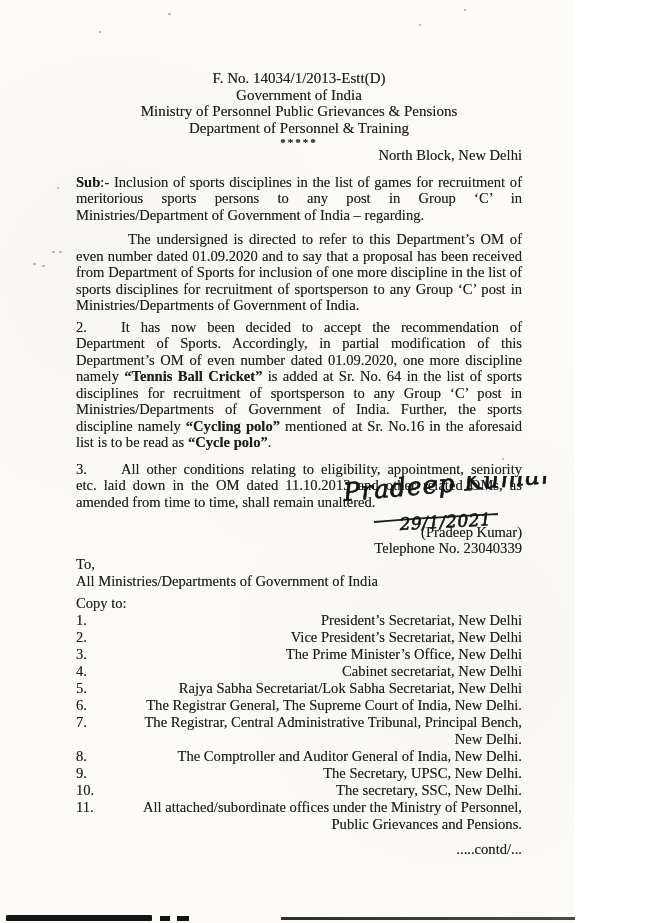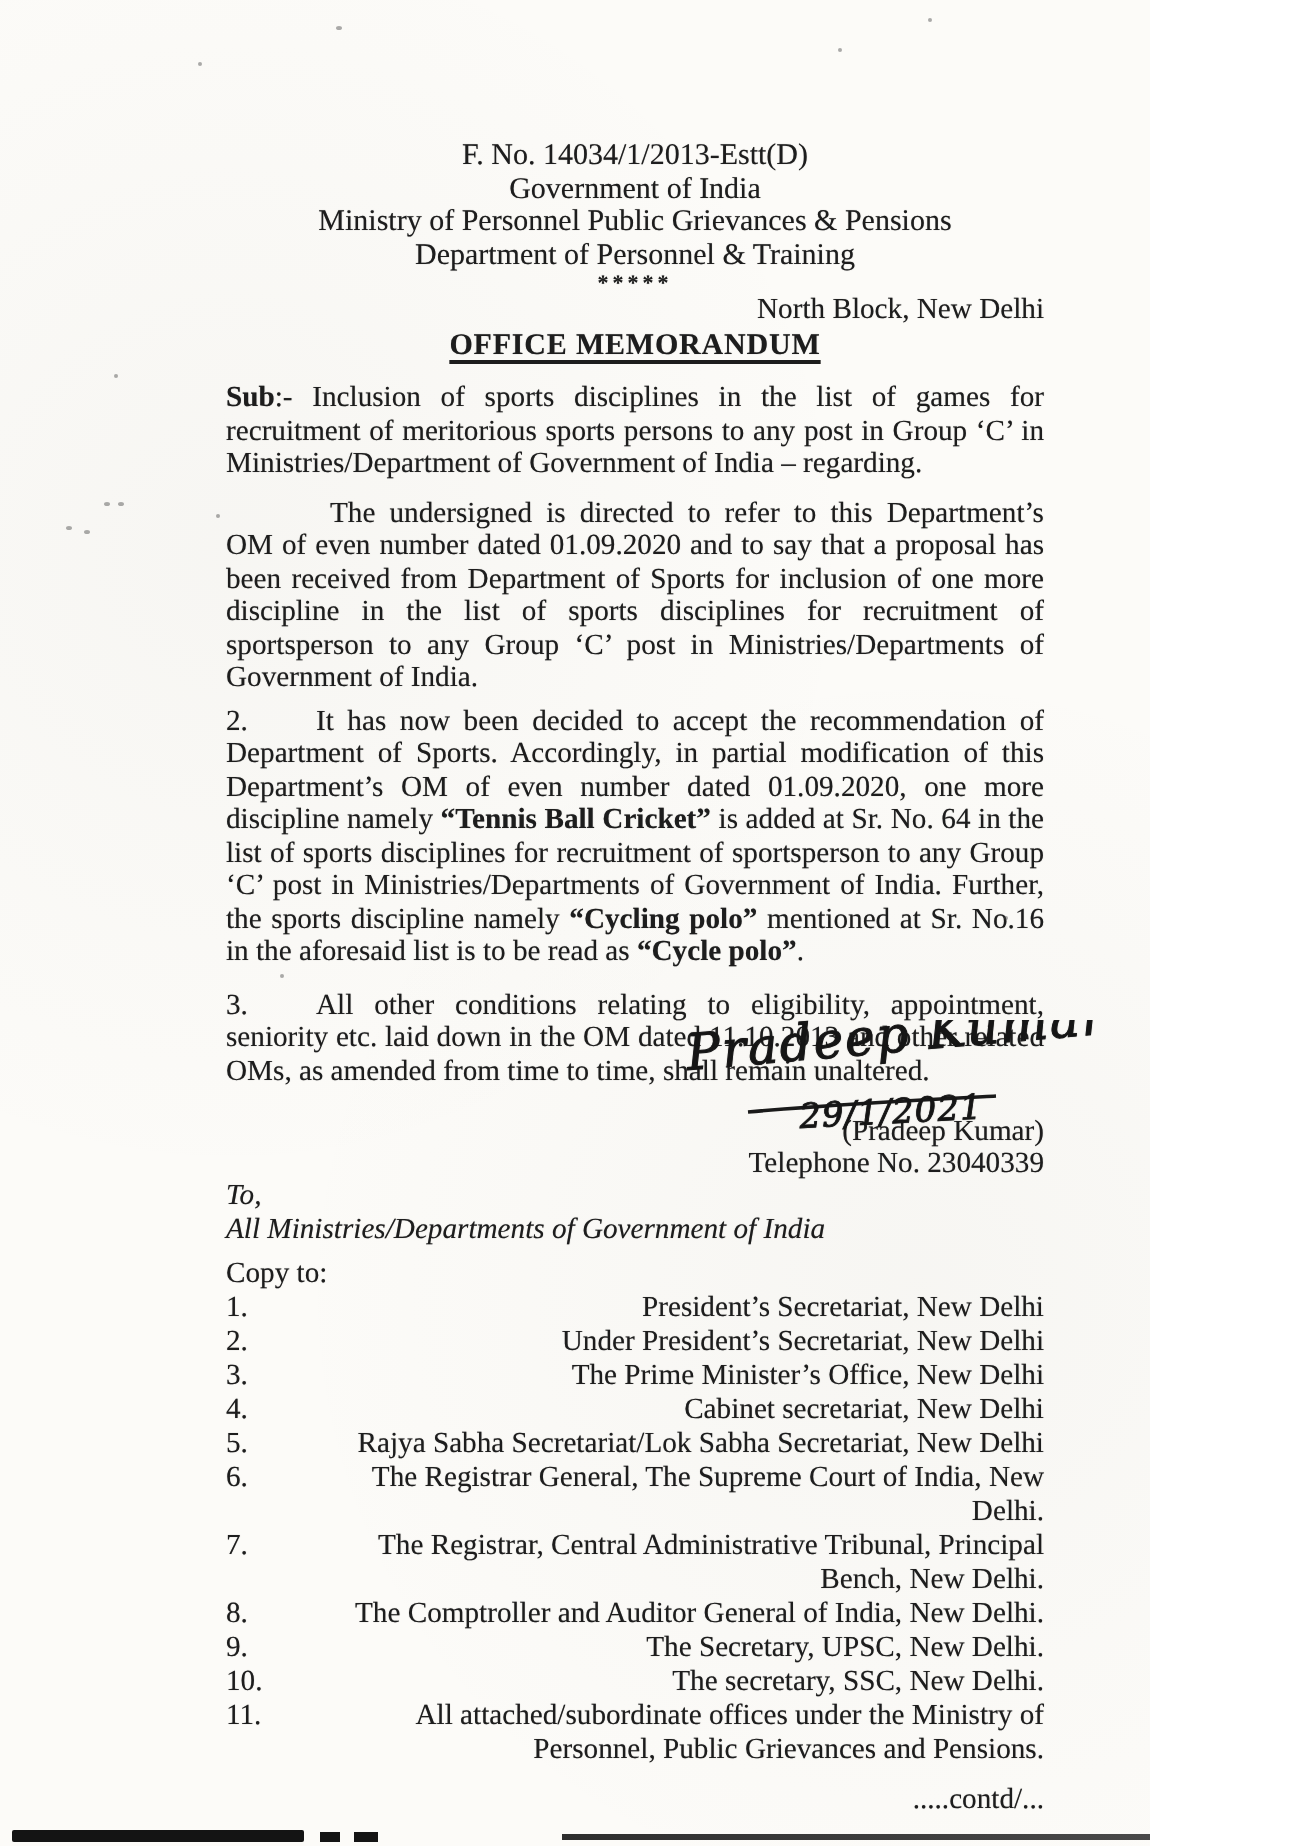--- a/index.html
+++ b/index.html
@@ -9,21 +9,21 @@
     width:575px; height:923px;
     background:#fcfbf8;
     background-image:
       radial-gradient(circle at 20% 30%, rgba(120,120,110,0.04), transparent 40%),
       radial-gradient(circle at 80% 70%, rgba(120,120,110,0.04), transparent 40%);
     overflow:hidden;
     font-family:"Liberation Serif","DejaVu Serif",serif;
     color:#1d1d1d;
     font-size:14.6px;
     line-height:16.5px;
-    padding:70px 53px 0 113px;
+    padding:70px 53px 0 76px;
     text-shadow:0 0 .4px rgba(25,25,25,.5);
   }
   .center { text-align:center; }
   .head { font-size:15px; line-height:16.5px; }
   .stars { font-size:11px; line-height:10px; letter-spacing:2px; margin-top:1px; font-weight:bold; }
   .right-block { text-align:right; margin-top:0; line-height:16.5px;font-family:Liberation Serif, serif; }
   .title {
     text-align:center; font-weight:bold; margin-top:1px; font-size:15px;
     letter-spacing:.4px;
     text-decoration:underline; text-decoration-thickness:1.5px; text-underline-offset:2.5px;
@@ -31,21 +31,21 @@
   .just { text-align:justify; }
   .subject { margin-top:10px; }
   .p1 { margin-top:8px; text-indent:52px; }
   .p2 { margin-top:5px; }
   .p3 { margin-top:10px; }
   .pnum { display:inline-block; width:45px; }
   .sig { position:relative; text-align:right; margin-top:14px; line-height:16.2px; }
   .sig svg { position:absolute; top:-48px; right:-33px; pointer-events:none; }
   .hw-name { font-family:"DejaVu Serif",serif; font-style:italic; font-size:25px; letter-spacing:1px; }
   .hw-date { font-family:"DejaVu Serif",serif; font-style:italic; font-size:17px; letter-spacing:.5px; }
-  .to { margin-top:0;font-style:italic; }
+  .to { margin-top:0; }
   .copy { margin-top:6px; }
   .copy-list { margin-top:0; }
   .row { display:flex; line-height:17px; }
   .rnum { width:46px; flex:none; }
   .rtext { flex:1;text-align:right; }
   .contd { text-align:right; margin-top:8px;font-family:Liberation Serif, serif; }
   .bar { position:absolute; background:#141414; }
   .thinline { position:absolute; background:linear-gradient(to right,#2e2e2e,#4a4a4a); }
   .smudge { position:absolute; background:rgba(110,110,110,.55); }
   .speck { position:absolute; background:rgba(70,70,70,.45); border-radius:50%; }
@@ -61,21 +61,20 @@
     <div>Ministry of Personnel Public Grievances &amp; Pensions</div>
     <div>Department of Personnel &amp; Training</div>
   </div>
 
   <div class="stars center">*****</div>
 
   <div class="right-block">
     <div>North Block, New Delhi</div>
   </div>
 
-  <div class="title">OFFICE MEMORANDUM</div>
 
   <p class="subject just"><b>Sub</b><span>:-</span> <span>Inclusion of sports disciplines in the list of games for recruitment of meritorious sports persons to any post in Group ‘C’ in Ministries/Department of Government of India – regarding.</span></p>
 
   <p class="p1 just">The undersigned is directed to refer to this Department’s OM of even number dated 01.09.2020 and to say that a proposal has been received from Department of Sports for inclusion of one more discipline in the list of sports disciplines for recruitment of sportsperson to any Group ‘C’ post in Ministries/Departments of Government of India.</p>
 
   <p class="p2 just"><span class="pnum">2.</span><span><span>It has now been decided to accept the recommendation of Department of Sports. Accordingly, in partial modification of this Department’s OM of even number dated 01.09.2020, one more discipline namely </span><span style="font-weight: bold;">“Tennis Ball Cricket”</span><span> is added at Sr. No. 64 in the list of sports disciplines for recruitment of sportsperson to any Group ‘C’ post in Ministries/Departments of Government of India. Further, the sports discipline namely </span><span style="font-weight: bold;">“Cycling polo”</span><span> mentioned at Sr. No.16 in the aforesaid list is to be read as </span><span style="font-weight: bold;">“Cycle polo”</span><span>.</span></span></p>
 
   <p class="p3 just"><span class="pnum">3.</span><span>All other conditions relating to eligibility, appointment, seniority etc. laid down in the OM dated 11.10.2013 and other related OMs, as amended from time to time, shall remain unaltered.</span></p>
 
   <div class="sig">
@@ -97,21 +96,21 @@
     <div>Copy to:</div>
     <div class="copy-list">
 
         <div class="row">
           <span class="rnum">1.</span>
           <span class="rtext">President’s Secretariat, New Delhi</span>
         </div>
 
         <div class="row">
           <span class="rnum">2.</span>
-          <span class="rtext">Under President’s Secretariat, New Delhi</span>
+          <span class="rtext">Vice President’s Secretariat, New Delhi</span>
         </div>
 
         <div class="row">
           <span class="rnum">3.</span>
           <span class="rtext">The Prime Minister’s Office, New Delhi</span>
         </div>
 
         <div class="row">
           <span class="rnum">4.</span>
           <span class="rtext">Cabinet secretariat, New Delhi</span>

